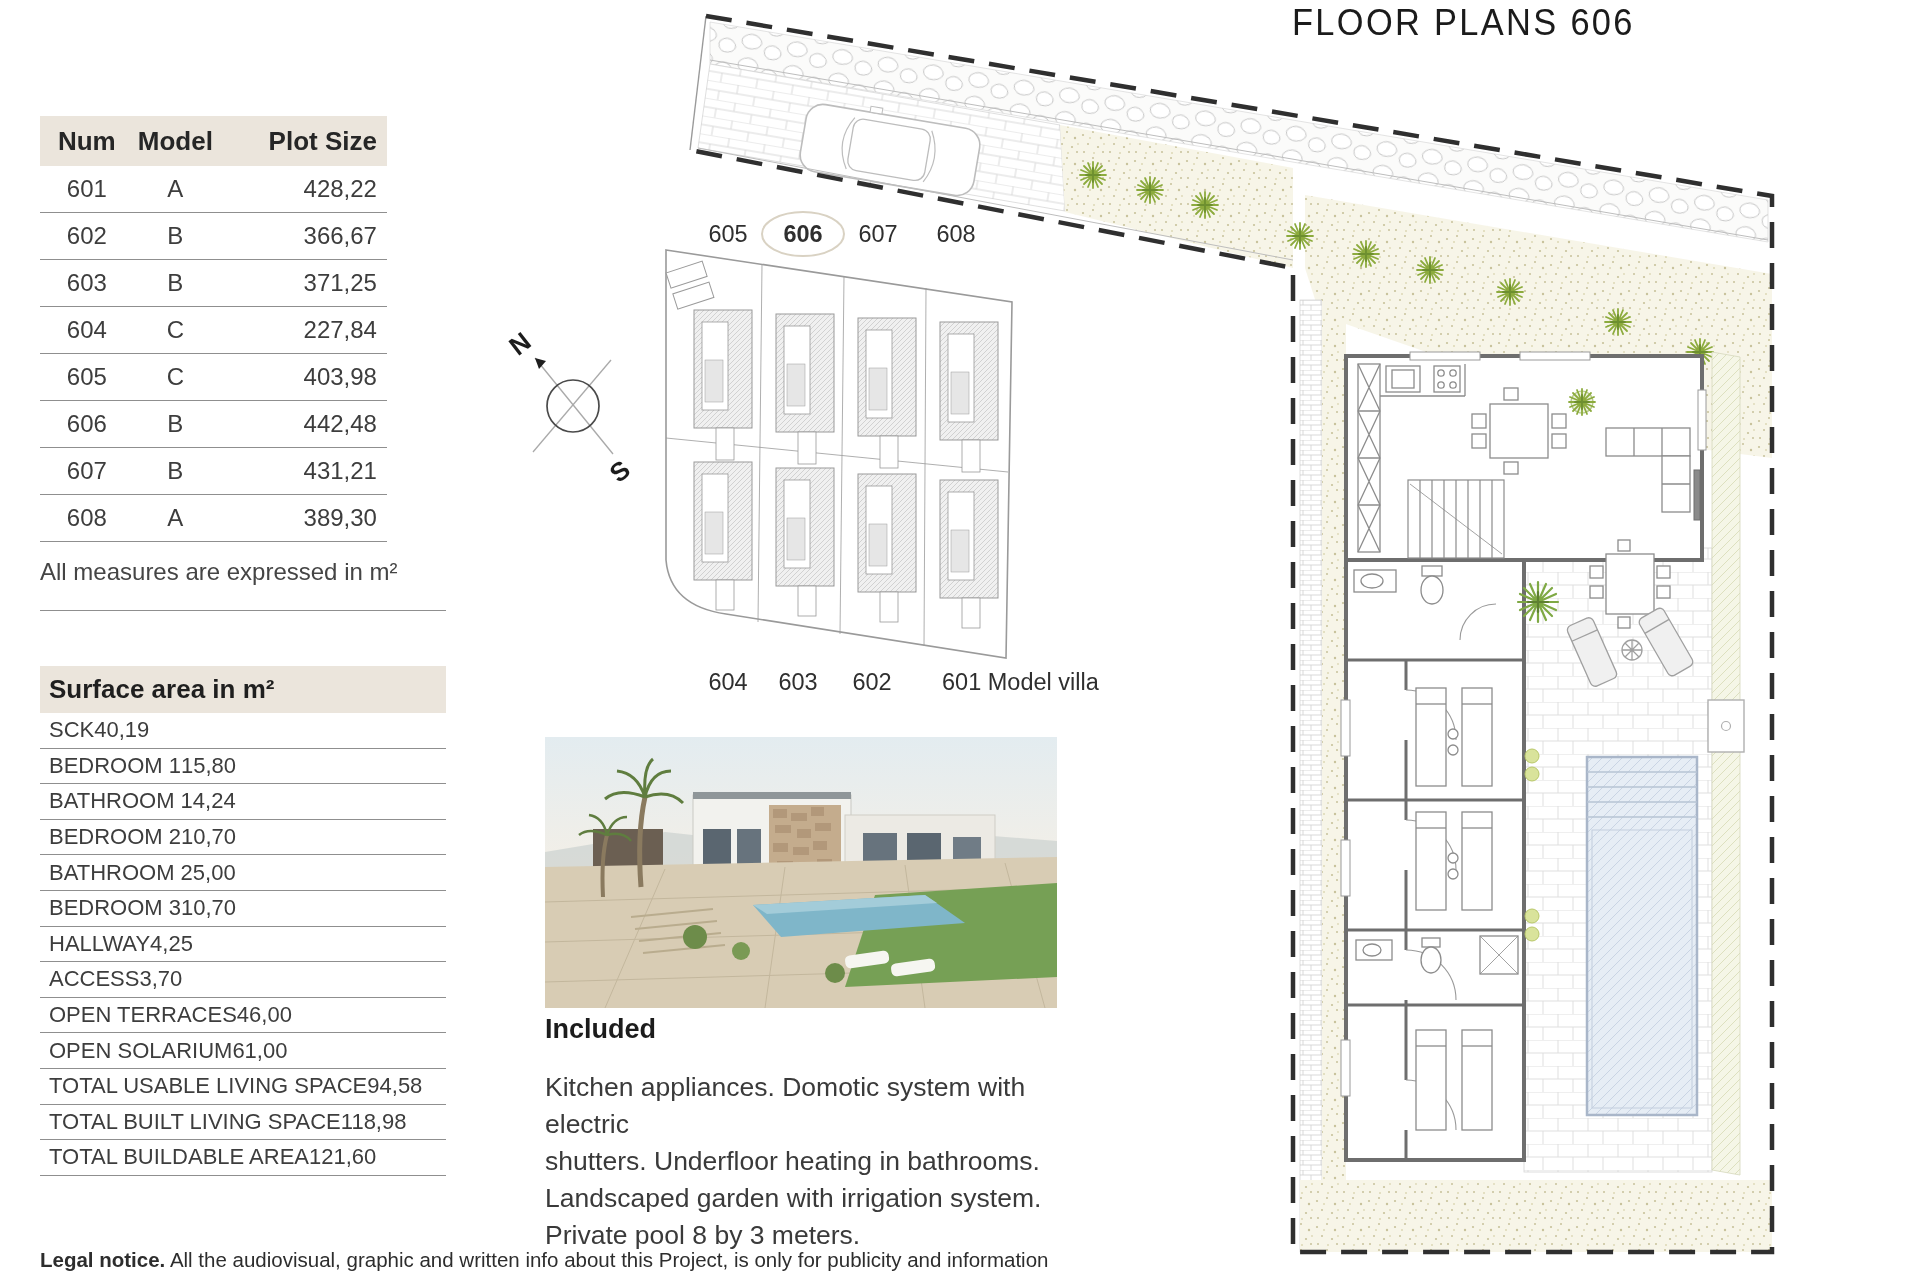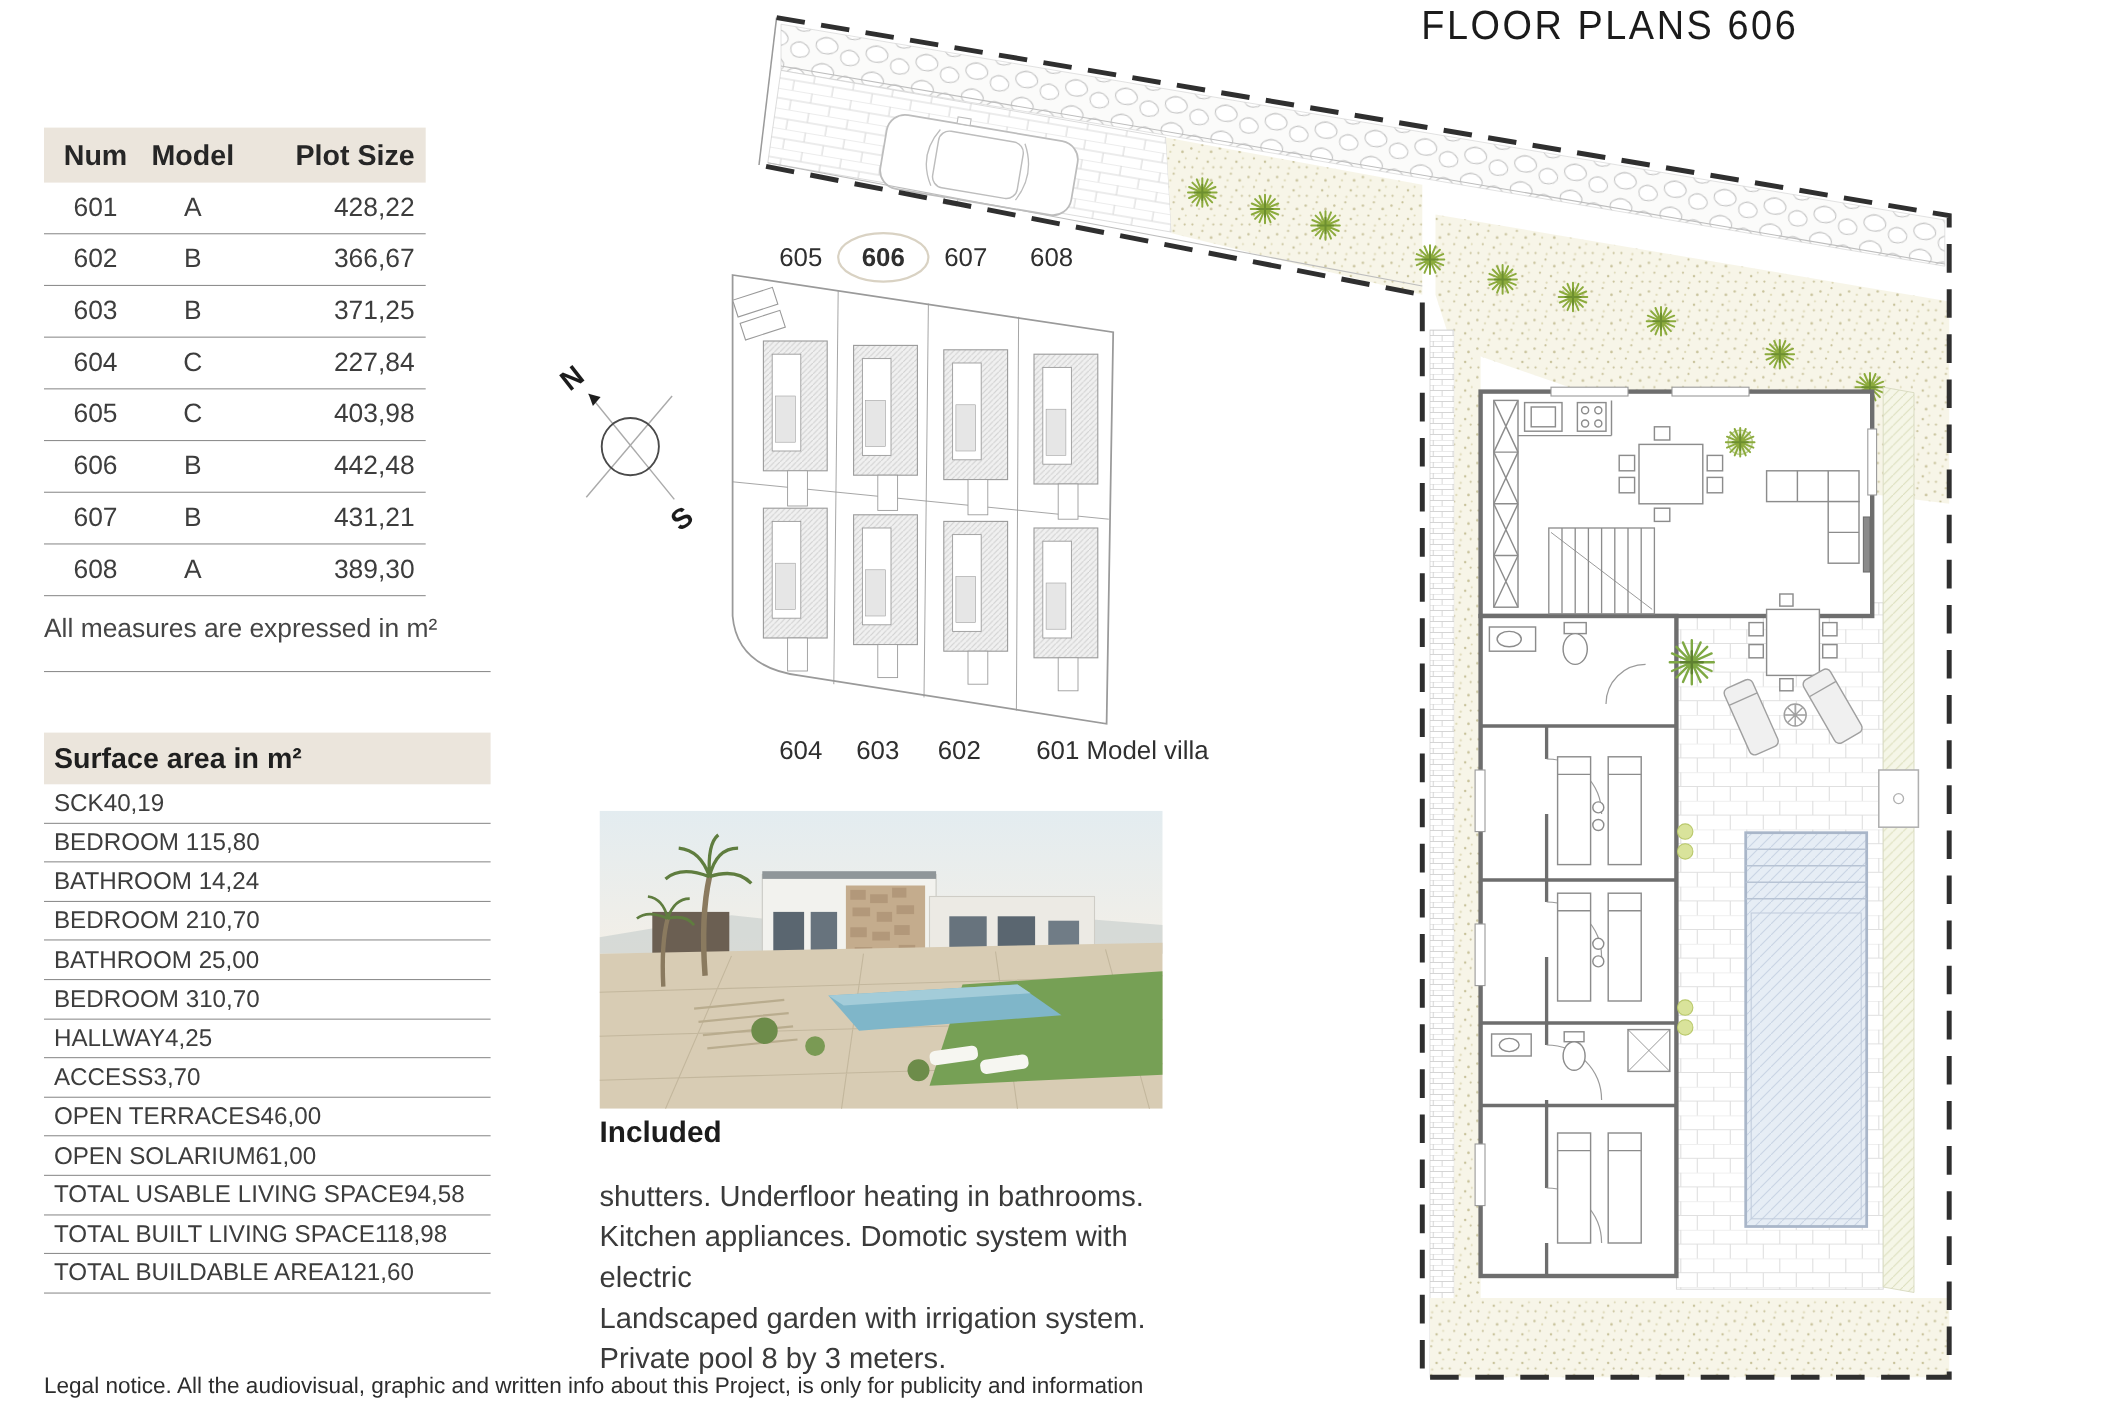--- a/index.html
+++ b/index.html
@@ -22,21 +22,21 @@
 
   #surfTable{left:40px;top:666px;width:406px}
   .st-head{background:var(--header_beige);height:47px;display:flex;align-items:center;
            font-weight:bold;font-size:26px;color:#1f1f1f;padding-left:9px}
   .st-row{display:flex;justify-content:flex-start;align-items:center;height:34.6px;
           border-bottom:1.4px solid var(--line_gray);font-size:22px;color:#3d3d3d;
           padding:0 5px 0 9px}
 
   
   #legal{left:40px;top:1246px;width:1010px;font-size:20.5px;line-height:27px;color:#2d2d2d}
-  #legal b{font-weight:normal}
+  #legal b{font-weight:bold}
 
   
   #includedBlock{left:545px;top:1014px;width:530px}
   .inc-h{font-weight:bold;font-size:27px;color:#1c1c1c;margin-bottom:24px}
   .inc-line{font-size:26.5px;line-height:37px;color:#3a3a3a}
 
   
   #title{left:1292px;top:2px;font-size:37px;font-weight:400;letter-spacing:2.5px;color:#1b1b1b;
          transform:scaleX(.93);transform-origin:left top;white-space:nowrap}
 
@@ -314,22 +314,22 @@
     </g>
     <circle cx="150" cy="200" r="12" fill="#6d8c4a"></circle>
     <circle cx="196" cy="214" r="9" fill="#7a9a54"></circle>
     <circle cx="290" cy="236" r="10" fill="#6d8c4a"></circle>
   </g>
 </svg>
 
 <div class="abs" id="includedBlock">
   <div class="inc-h">Included</div>
   <div>
+      <div class="inc-line">Kitchen appliances. Domotic system with electric</div>
       <div class="inc-line">shutters. Underfloor heating in bathrooms.</div>
-      <div class="inc-line">Kitchen appliances. Domotic system with electric</div>
       <div class="inc-line">Landscaped garden with irrigation system.</div>
       <div class="inc-line">Private pool 8 by 3 meters.</div>
     </div>
 </div>
 
 <div class="abs" id="title">FLOOR PLANS 606</div>
 
 <svg class="abs" style="left:560px;top:0" width="1240" height="1280" viewBox="0 0 1240 1280">
   <defs>
     <pattern id="stones" width="46" height="24" patternUnits="userSpaceOnUse" patternTransform="rotate(9.6)">

